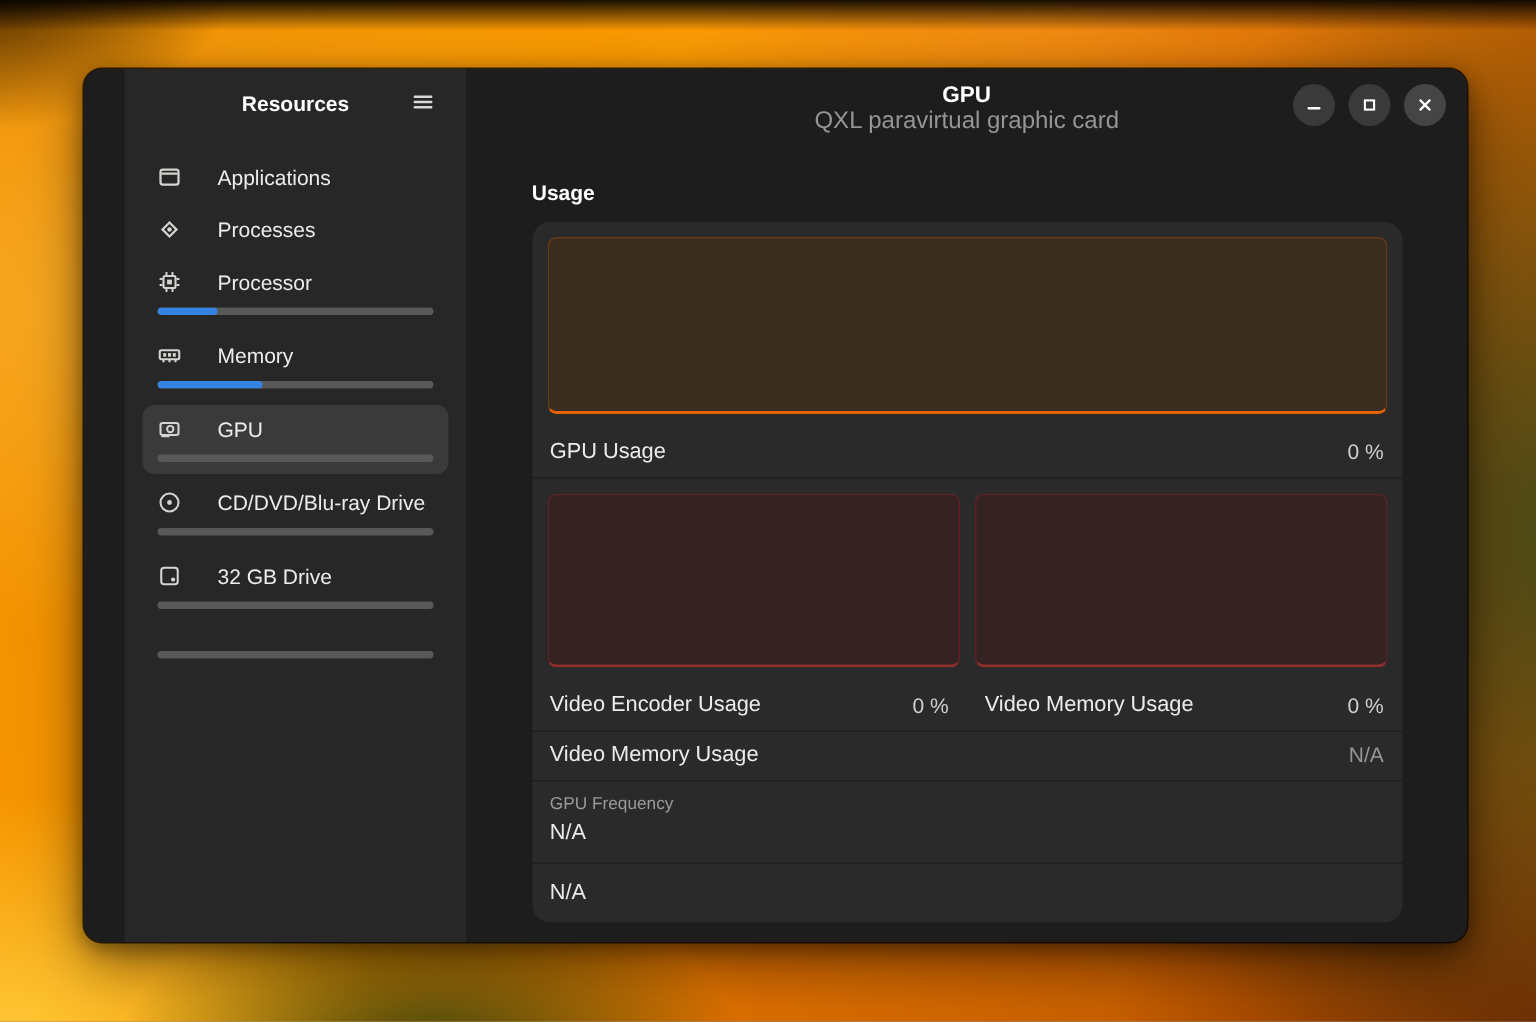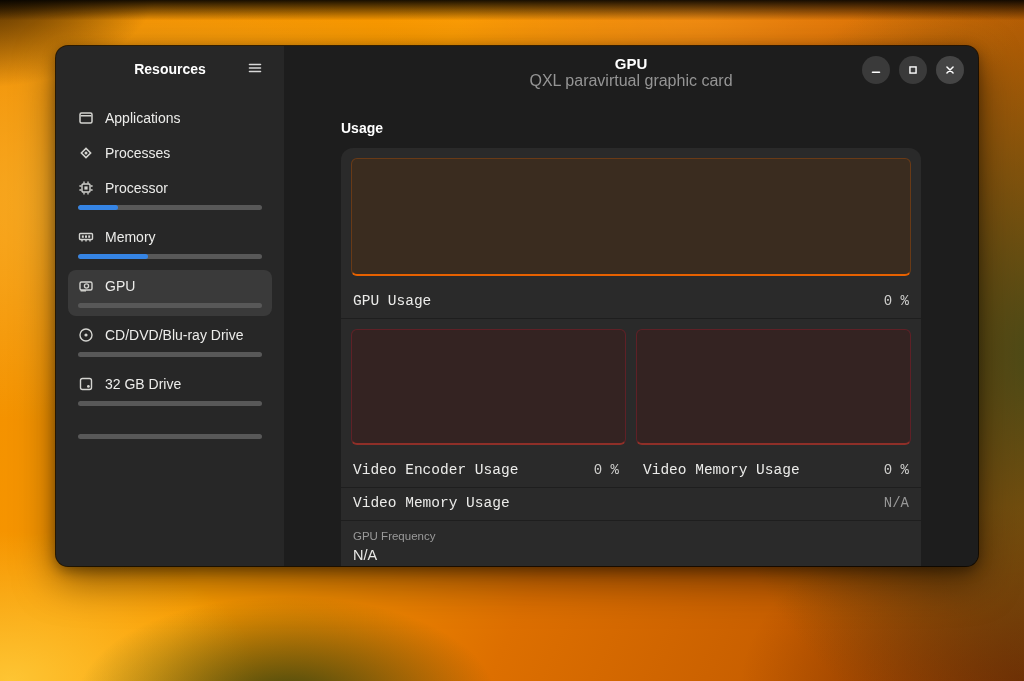--- a/index.html
+++ b/index.html
@@ -13,39 +13,39 @@
       radial-gradient(520px 620px at 102% 52%, rgba(62,72,26,0.92), transparent 66%),
       radial-gradient(420px 260px at 101% 101%, rgba(105,32,0,0.8), transparent 70%),
       radial-gradient(300px 150px at 28% 103%, rgba(42,62,16,0.9), transparent 70%),
       radial-gradient(380px 230px at 1% 100%, rgba(255,205,60,0.85), transparent 65%),
       radial-gradient(720px 360px at 12% 30%, rgba(255,196,70,0.55), transparent 62%),
       radial-gradient(500px 220px at 68% 2%, rgba(255,160,40,0.45), transparent 65%),
       linear-gradient(115deg, #ef8c00 0%, #fb9b00 35%, #dd6f00 60%, #c85f00 80%, #a84e00 100%);
   }
 
   .window {
-    position:absolute; left:56px; top:46px; width:922px; height:520px;
+    position:absolute; left:56px; top:46px; width:922px; height:582px;
     border-radius:12px; overflow:hidden; display:flex;
     background:#1d1d1d;
     box-shadow:0 0 0 1px rgba(0,0,0,0.75), 0 14px 40px rgba(0,0,0,0.5), 0 4px 14px rgba(0,0,0,0.4);
-    color:#eeeeec; font-size:14px;
+    color:#eeeeec; font-size:14px;padding-left:27px;
   }
 
   
   .sidebar { width:228px; background:#272727; flex-shrink:0; display:flex; flex-direction:column; }
   .sidebar-header { height:46px; display:grid; grid-template-columns:38px 1fr 38px; align-items:center; padding:0 6px; }
   .sidebar-title { grid-column:2; text-align:center; font-weight:bold; font-size:14px; color:#fff; }
   .menu-btn {
     grid-column:3; width:30px; height:30px; border:none; border-radius:6px;
     background:transparent; color:#d8d8d8; display:flex; align-items:center; justify-content:center; cursor:pointer;
   }
   .sidebar-list { padding:10px 12px; }
   .side-item { padding:8px 10px; border-radius:8px; margin-bottom:3px; cursor:pointer; }
   .side-item.selected { background:#3a3a3a; }
-  .side-row { display:flex; align-items:center; gap:11px; }
+  .side-row { display:flex; align-items:center; gap:24px; }
   .side-row .icon { width:16px; height:16px; color:#d4d4d0; flex-shrink:0; display:block; }
   .side-row .icon svg { display:block; width:16px; height:16px; }
   .side-label { font-size:14px; color:#ececea; white-space:nowrap; }
   .meter { margin-top:9px; height:5px; border-radius:3px; background:#585858; overflow:hidden; }
   .meter-fill { height:100%; border-radius:3px; background:var(--accent-blue,#3584e4); width:0; }
 
   
   .content { flex:1; position:relative; display:flex; flex-direction:column; background:#1d1d1d; }
   .headerbar { padding-top:9px; text-align:center; position:relative; flex-shrink:0; }
   .window-title { font-size:15px; font-weight:bold; color:#fff; line-height:18px; }
@@ -72,21 +72,21 @@
   }
   .chart.video {
     background:#342322;
     border:1px solid rgba(165,29,45,0.38);
     border-bottom:2px solid var(--video-line,#8f2f28);
     height:116px;
   }
   .dual { display:flex; gap:10px; padding:10px; }
   .dual > div { flex:1; }
 
-  .row { display:flex; justify-content:space-between; align-items:center; padding:7px 12px 9px;font-family:Liberation Mono, monospace; }
+  .row { display:flex; justify-content:space-between; align-items:center; padding:7px 12px 9px; }
   .row .r-label { font-size:14.5px; color:#ececea; }
   .row .r-value { font-size:14px; color:#cfcfcd; }
   .row .r-value.dim { color:#979797; }
   .sep { border-top:1px solid rgba(0,0,0,0.28); }
   .split-rows { display:flex; }
   .split-rows .row { flex:1; }
 
   .prop-row { padding:8px 12px 10px; }
   .prop-label { font-size:11.5px; color:#9a9a9a; line-height:15px; }
   .prop-value { font-size:14.5px; color:#e9e9e7; line-height:19px; margin-top:2px; }

